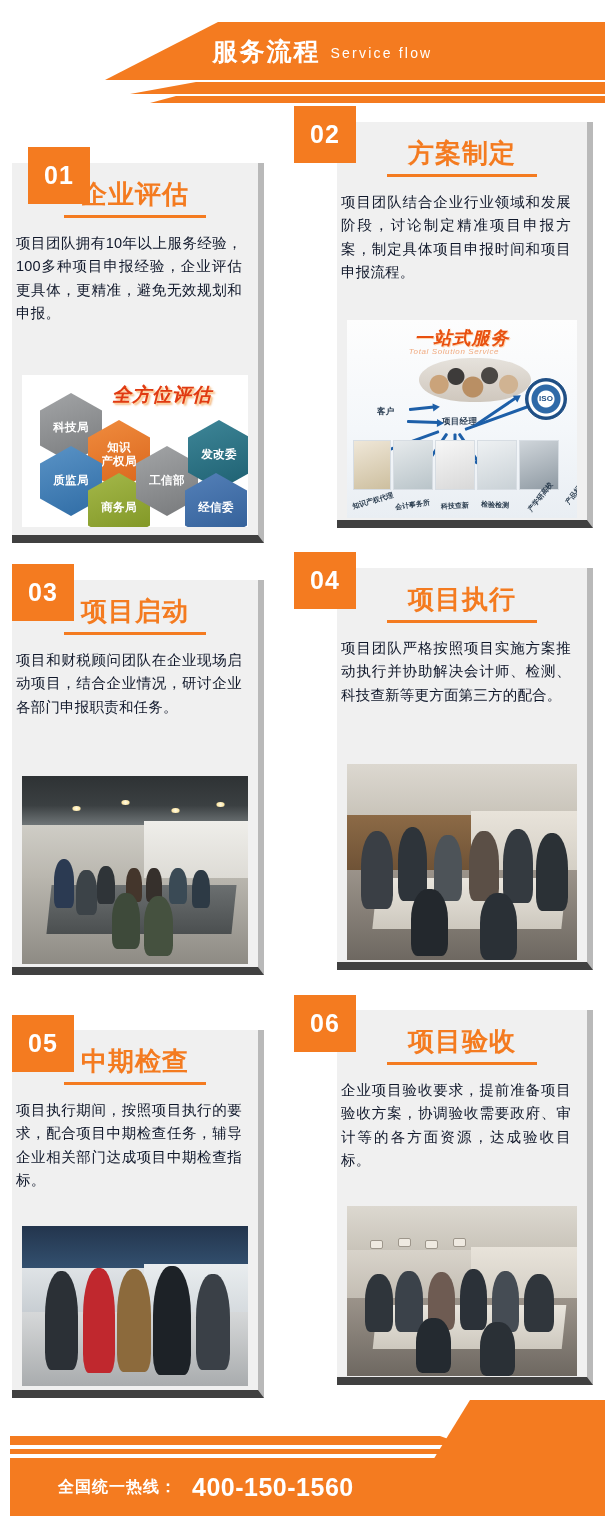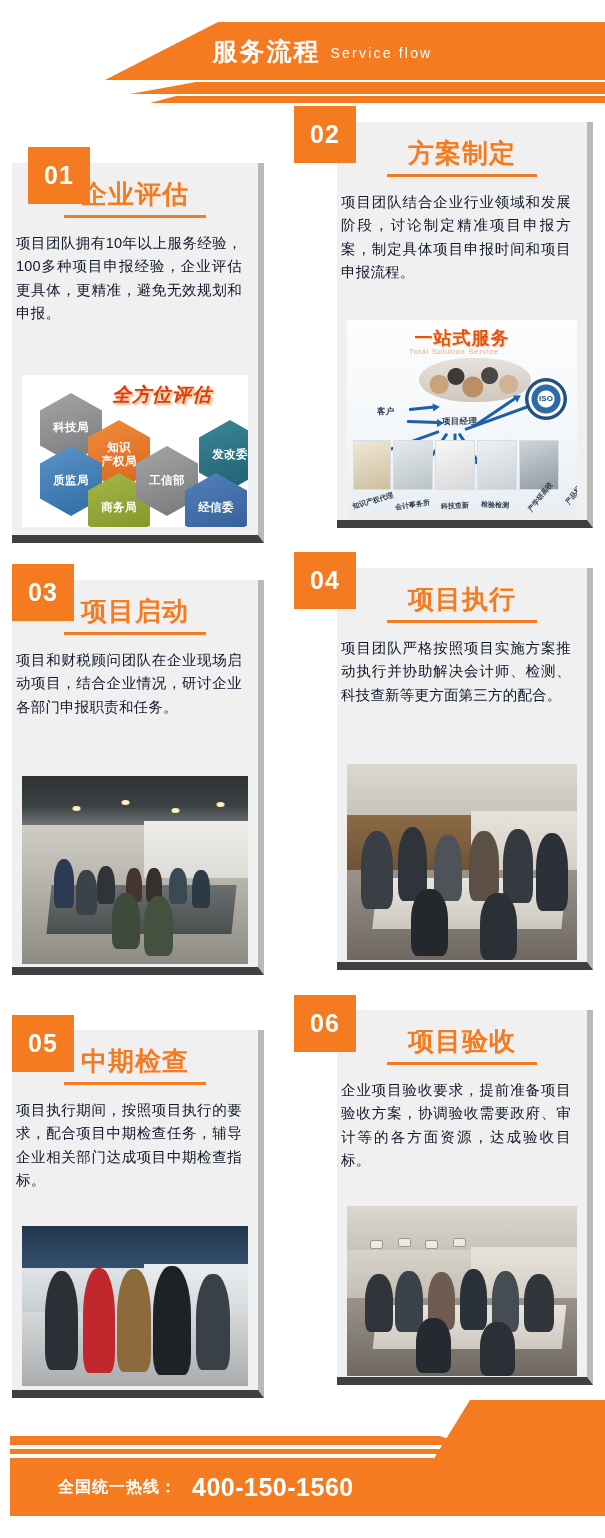--- a/index.html
+++ b/index.html
@@ -182,29 +182,31 @@
     position: relative;
     width: 100%; height: 100%;
     background: linear-gradient(180deg,#fdfdfd 0%,#f4f7fa 55%,#e9eef3 100%);
   }
   .oss-title {
     position: absolute;
     left: 0; right: 0; top: 6px;
     text-align: center;
     font-size: 18px;
     font-weight: bold;
+    font-style: italic;
     color: #e8500f;
     letter-spacing: 1px;
     text-shadow: 1px 1px 0 #ffd9b5;
   }
   .oss-sub {
     position: absolute;
     left: 0; right: 16px; top: 27px;
     text-align: center;
     font-size: 8px;
+    font-style: italic;
     color: #f0a97e;
     letter-spacing: .6px;
   }
   .oss-photo {
     position: absolute;
     left: 72px; top: 38px;
     width: 112px; height: 44px;
     border-radius: 50%/55%;
     background:
       radial-gradient(circle at 18% 60%, #caa37a 0 9px, transparent 10px),
@@ -408,21 +410,21 @@
         </div>
         <div class="hex" style="left:18px;top:71px;background:linear-gradient(160deg,#5a93c6,#2f6ca5);">
           <span>质监局</span>
         </div>
         <div class="hex" style="left:66px;top:98px;background:linear-gradient(160deg,#a4b84a,#7c9220);">
           <span>商务局</span>
         </div>
         <div class="hex" style="left:114px;top:71px;background:linear-gradient(160deg,#a3a5a7,#77797b);">
           <span>工信部</span>
         </div>
-        <div class="hex" style="left:177px;top:45px;background:linear-gradient(160deg,#3e8698,#1d5f70);">
+        <div class="hex" style="left:166px;top:45px;background:linear-gradient(160deg,#3e8698,#1d5f70);">
           <span>发改委</span>
         </div>
         <div class="hex" style="left:163px;top:98px;background:linear-gradient(160deg,#5480b8,#2f5c95);">
           <span>经信委</span>
         </div>
       </div>
     </div>
   </div>
   <div class="badge b1">01</div>
 

